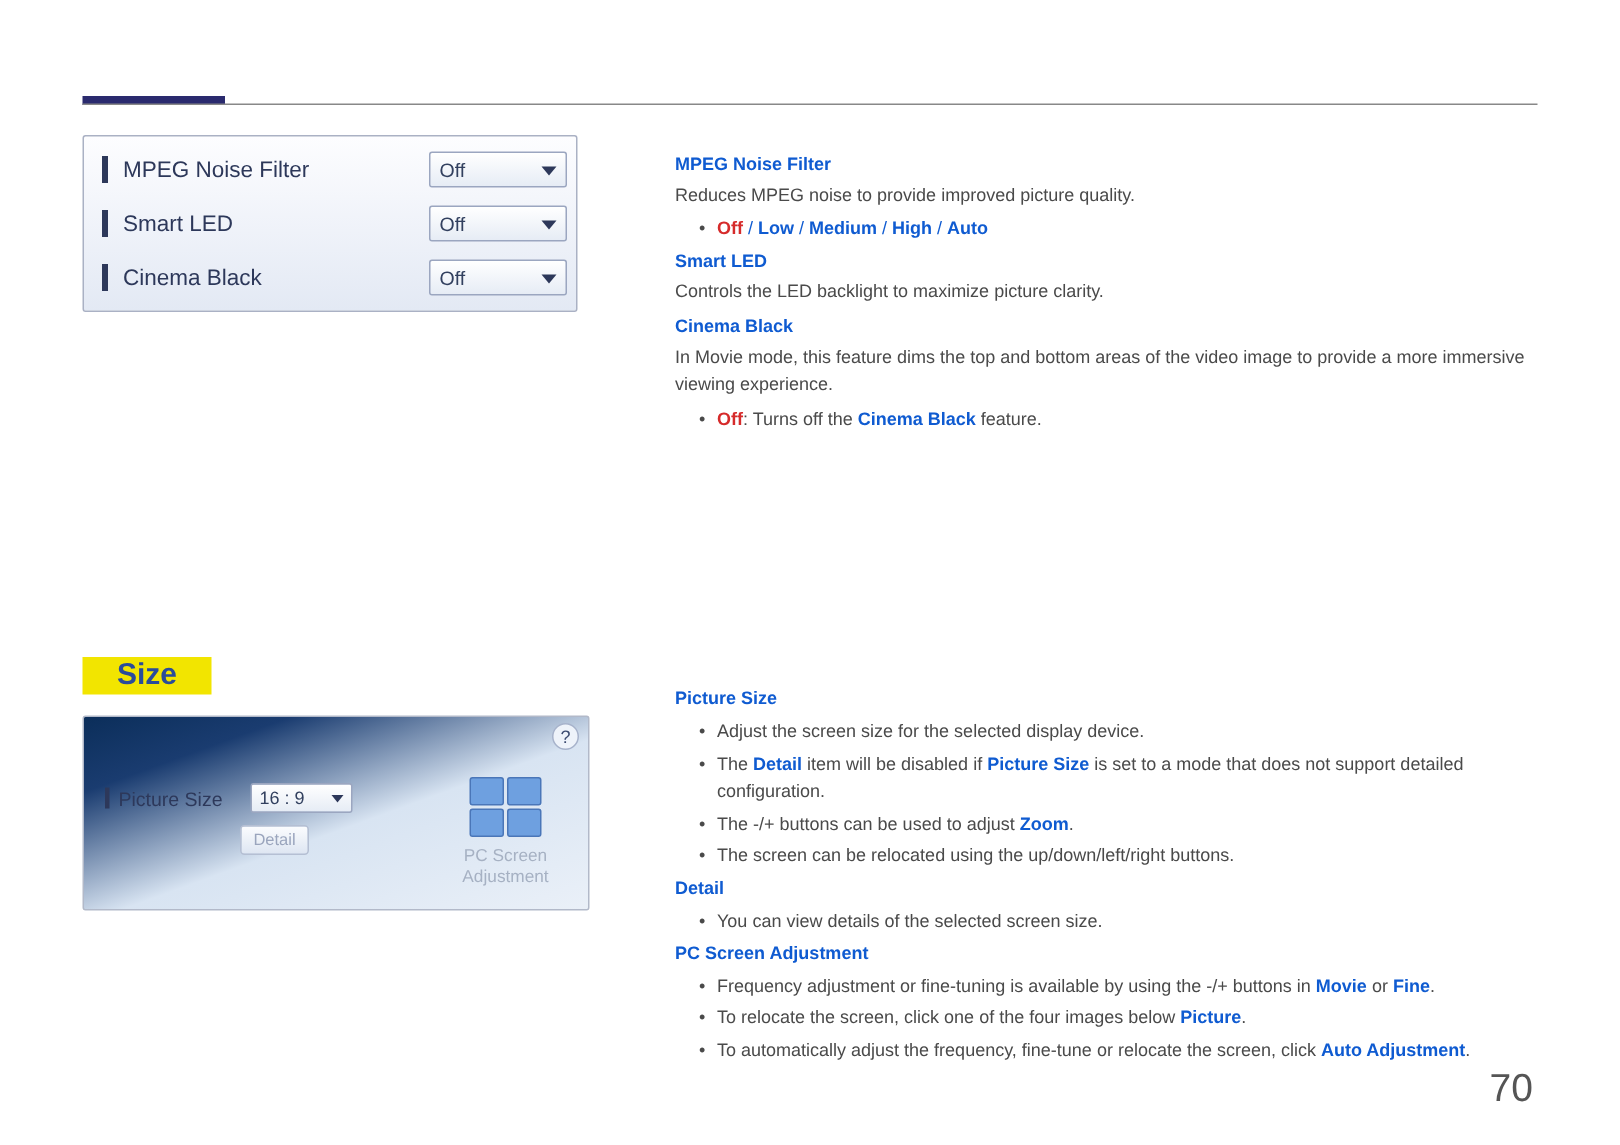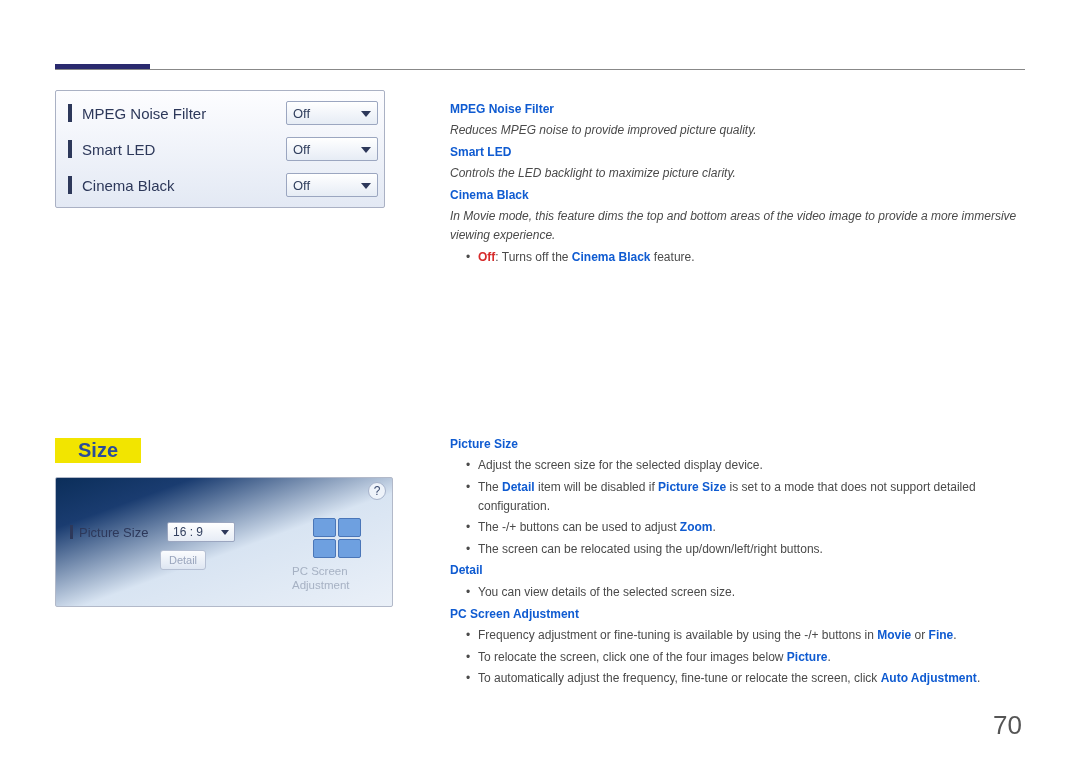--- a/index.html
+++ b/index.html
@@ -193,21 +193,21 @@
     grid-template-rows: 1fr 1fr;
     gap: 2px;
   }
   .quad div {
     background: #6ea0e0;
     border: 1px solid #4a76b8;
     border-radius: 2px;
   }
   .pc-label {
     margin-top: 6px;
-    text-align: left;
+    text-align: center;
     font-size: 11.5px;
     color: #a6b1c3;
     line-height: 1.25;
   }
   
   .right-col {
     position: absolute;
     left: 450px;
     right: 58px;
     top: 100px;
@@ -229,21 +229,21 @@
     position: relative;
     padding-left: 12px;
     margin: 3px 0;
   }
   ul.bullets > li::before {
     content: "•";
     position: absolute;
     left: 0;
     color: #4a4a4a;
   }
-  .para { margin: 2px 0 4px 0; font-style: italic; }
+  .para { margin: 2px 0 4px 0; }
   .page-num {
     position: absolute;
     right: 58px;
     bottom: 22px;
     font-size: 26px;
     color: #555;
     font-weight: 300;
     text-align: right;
   }
 </style>
@@ -309,20 +309,25 @@
     </div>
   </div>
 
 </div>
 
 <div class="right-col">
 
   <div>
     <div class="blue-bold">MPEG Noise Filter</div>
     <div class="para">Reduces MPEG noise to provide improved picture quality.</div>
+    <ul class="bullets">
+      <li>
+        <span class="red-bold">Off</span><span class="blue"> / </span><span class="blue-bold">Low</span><span class="blue"> / </span><span class="blue-bold">Medium</span><span class="blue"> / </span><span class="blue-bold">High</span><span class="blue"> / </span><span class="blue-bold">Auto</span>
+      </li>
+    </ul>
     <div class="blue-bold">Smart LED</div>
     <div class="para">Controls the LED backlight to maximize picture clarity.</div>
     <div class="blue-bold">Cinema Black</div>
     <div class="para">In Movie mode, this feature dims the top and bottom areas of the video image to provide a more immersive viewing experience.</div>
     <ul class="bullets">
       <li><span class="red-bold">Off</span><span>: Turns off the </span><span class="blue-bold">Cinema Black</span><span> feature.</span></li>
     </ul>
   </div>
 
   <div class="sec2">

